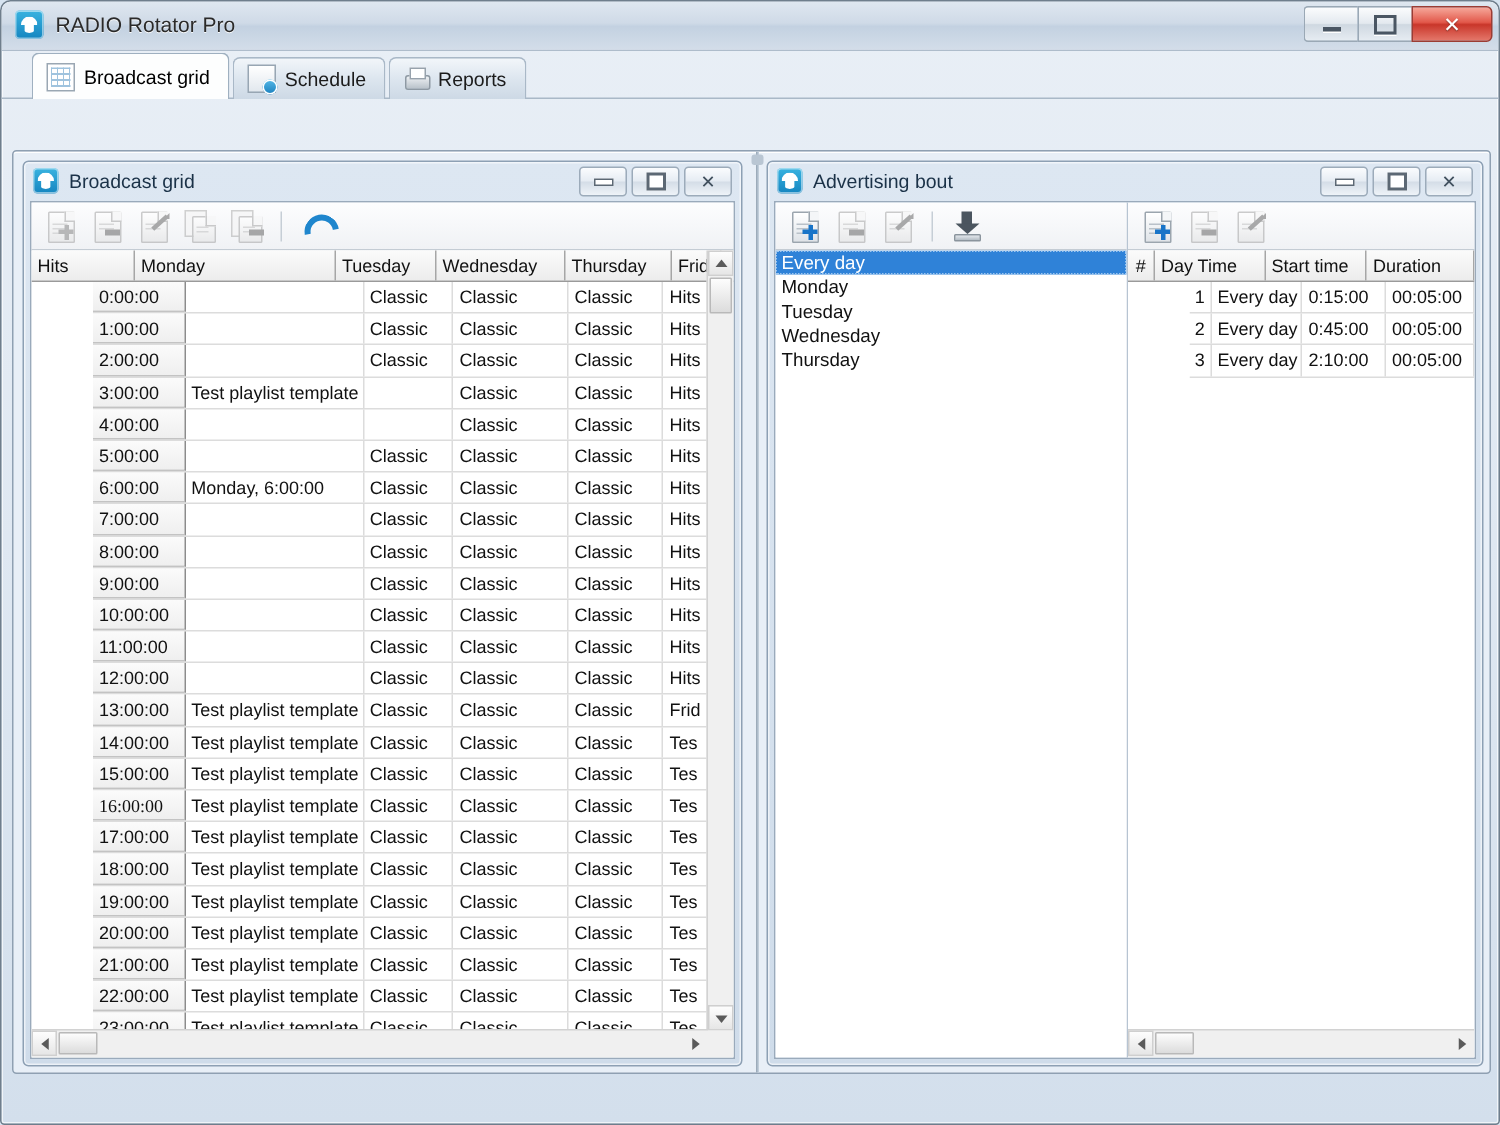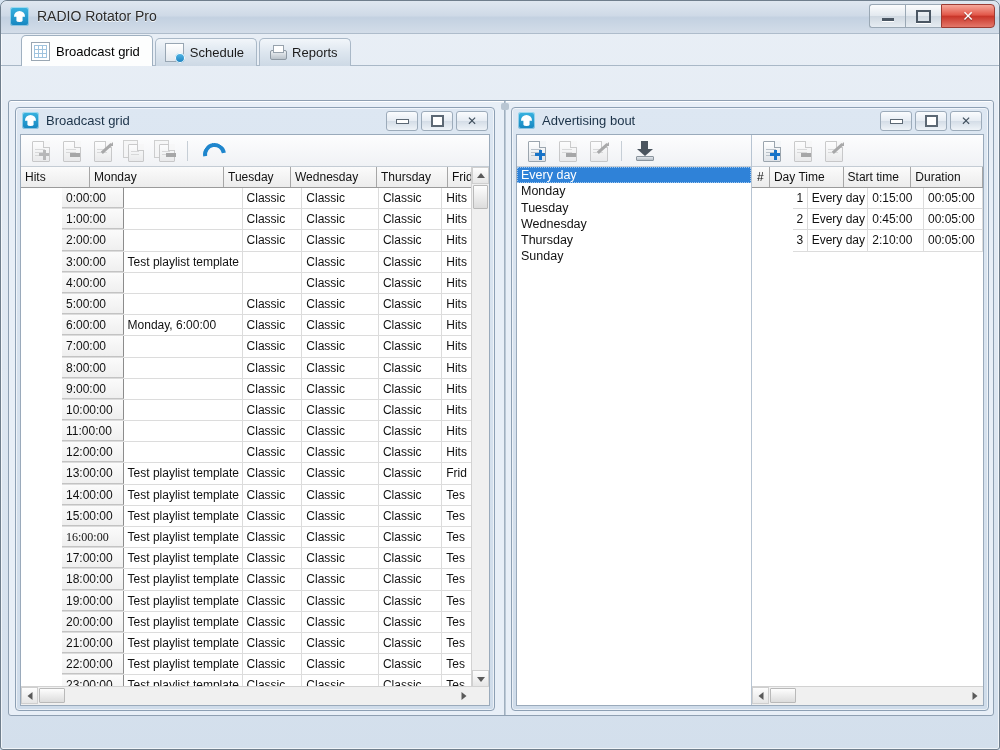--- a/index.html
+++ b/index.html
@@ -620,21 +620,20 @@
                   <span class="tray"></span>
               </span>
             </span>
           </div>
           <div class="listbox" id="ad-list">
               <div class="litem sel">Every day</div>
               <div class="litem">Monday</div>
               <div class="litem">Tuesday</div>
               <div class="litem">Wednesday</div>
               <div class="litem">Thursday</div>
-              <div class="litem">Sunday</div>
             </div>
         </div>
 
         <div style="position:absolute;left:235px;right:0;top:0;bottom:0;background:#fff;">
           <div class="toolbar">
             <span class="tbtn">
               <span class="doc">
                 <span class="ln" style="top:7px"></span>
                   <span class="ln" style="top:10px"></span>
                   <span class="ln" style="top:13px"></span>

